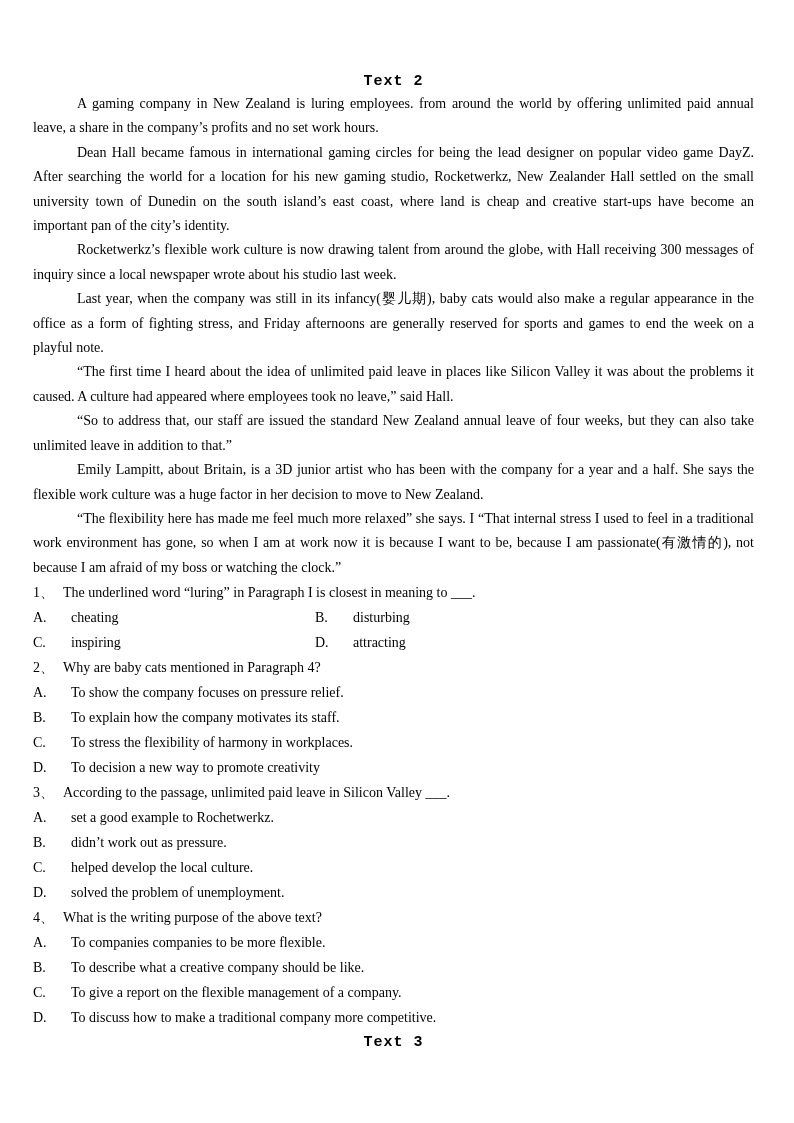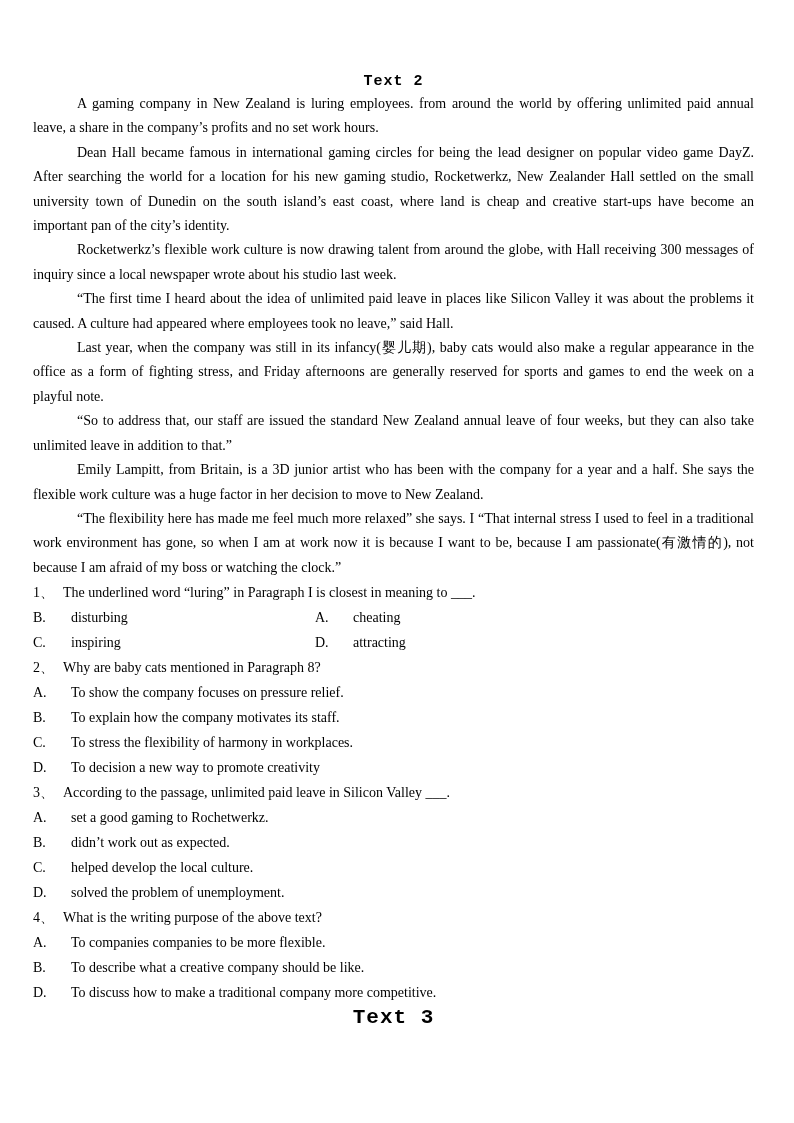--- a/index.html
+++ b/index.html
@@ -44,78 +44,79 @@
     width: 38px;
     vertical-align: baseline;
   }
   .two-col {
     display: grid;
     grid-template-columns: 282px auto;
   }
   .footer-title {
     text-align: center;
     font-family: "Liberation Mono", "DejaVu Sans Mono", monospace;
-    font-size: 21px;
+    font-size: 15px;
     font-weight: 700;
     line-height: 24px;
     white-space: pre;
     letter-spacing: 1px;
     margin-top: 1px;
   }
 </style>
 </head>
 <body>
 
 <div class="page">
 
   <div class="doc-title">Text 2</div>
 
   <div class="passage">
     <p class="para"><span>A gaming company in New Zealand is </span><span class="underline">luring </span><span>employees. from around the world by offering unlimited paid annual leave, a share in the company’s profits and no set work hours.</span></p>
     <p class="para">Dean Hall became famous in international gaming circles for being the lead designer on popular video game DayZ. After searching the world for a location for his new gaming studio, Rocketwerkz, New Zealander Hall settled on the small university town of Dunedin on the south island’s east coast, where land is cheap and creative start-ups have become an important pan of the city’s identity.</p>
     <p class="para">Rocketwerkz’s flexible work culture is now drawing talent from around the globe, with Hall receiving 300 messages of inquiry since a local newspaper wrote about his studio last week.</p>
+    <p class="para">Last year, when the company was still in its infancy(婴儿期), baby cats would also make a regular appearance in the office as a form of fighting stress, and Friday afternoons are generally reserved for sports and games to end the week on a playful note.</p>
     <p class="para">“The first time I heard about the idea of unlimited paid leave in places like Silicon Valley it was about the problems it caused. A culture had appeared where employees took no leave,” said Hall.</p>
-    <p class="para">Last year, when the company was still in its infancy(婴儿期), baby cats would also make a regular appearance in the office as a form of fighting stress, and Friday afternoons are generally reserved for sports and games to end the week on a playful note.</p>
     <p class="para">“So to address that, our staff are issued the standard New Zealand annual leave of four weeks, but they can also take unlimited leave in addition to that.”</p>
-    <p class="para">Emily Lampitt, from Britain, is a 3D junior artist who has been with the company for a year and a half. She says the flexible work culture was a huge factor in her decision to move to New Zealand.</p>
+    <p class="para">Emily Lampitt, about Britain, is a 3D junior artist who has been with the company for a year and a half. She says the flexible work culture was a huge factor in her decision to move to New Zealand.</p>
     <p class="para">“The flexibility here has made me feel much more relaxed” she says. I “That internal stress I used to feel in a traditional work environment has gone, so when I am at work now it is because I want to be, because I am passionate(有激情的), not because I am afraid of my boss or watching the clock.”</p>
   </div>
 
   <div class="questions">
 
     <div class="question">
       <div class="stem"><span class="qnum">1、</span><span>The underlined word “luring” in Paragraph I is closest in meaning to ___.</span></div>
       <div class="two-col">
+        <div class="opt"><span class="letter">A.</span><span>cheating</span></div>
         <div class="opt"><span class="letter">B.</span><span>disturbing</span></div>
-        <div class="opt"><span class="letter">A.</span><span>cheating</span></div>
         <div class="opt"><span class="letter">C.</span><span>inspiring</span></div>
         <div class="opt"><span class="letter">D.</span><span>attracting</span></div>
       </div>
     </div>
 
     <div class="question">
-      <div class="stem"><span class="qnum">2、</span><span>Why are baby cats mentioned in Paragraph 8?</span></div>
+      <div class="stem"><span class="qnum">2、</span><span>Why are baby cats mentioned in Paragraph 4?</span></div>
       <div class="opt"><span class="letter">A.</span><span>To show the company focuses on pressure relief.</span></div>
       <div class="opt"><span class="letter">B.</span><span>To explain how the company motivates its staff.</span></div>
       <div class="opt"><span class="letter">C.</span><span>To stress the flexibility of harmony in workplaces.</span></div>
       <div class="opt"><span class="letter">D.</span><span>To decision a new way to promote creativity</span></div>
     </div>
 
     <div class="question">
       <div class="stem"><span class="qnum">3、</span><span>According to the passage, unlimited paid leave in Silicon Valley ___.</span></div>
-      <div class="opt"><span class="letter">A.</span><span>set a good gaming to Rochetwerkz.</span></div>
-      <div class="opt"><span class="letter">B.</span><span>didn’t work out as expected.</span></div>
+      <div class="opt"><span class="letter">A.</span><span>set a good example to Rochetwerkz.</span></div>
+      <div class="opt"><span class="letter">B.</span><span>didn’t work out as pressure.</span></div>
       <div class="opt"><span class="letter">C.</span><span>helped develop the local culture.</span></div>
       <div class="opt"><span class="letter">D.</span><span>solved the problem of unemployment.</span></div>
     </div>
 
     <div class="question">
       <div class="stem"><span class="qnum">4、</span><span>What is the writing purpose of the above text?</span></div>
       <div class="opt"><span class="letter">A.</span><span>To companies companies to be more flexible.</span></div>
       <div class="opt"><span class="letter">B.</span><span>To describe what a creative company should be like.</span></div>
+      <div class="opt"><span class="letter">C.</span><span>To give a report on the flexible management of a company.</span></div>
       <div class="opt"><span class="letter">D.</span><span>To discuss how to make a traditional company more competitive.</span></div>
     </div>
 
   </div>
 
   <div class="footer-title">Text 3</div>
 
 </div>
 
 </body></html>

